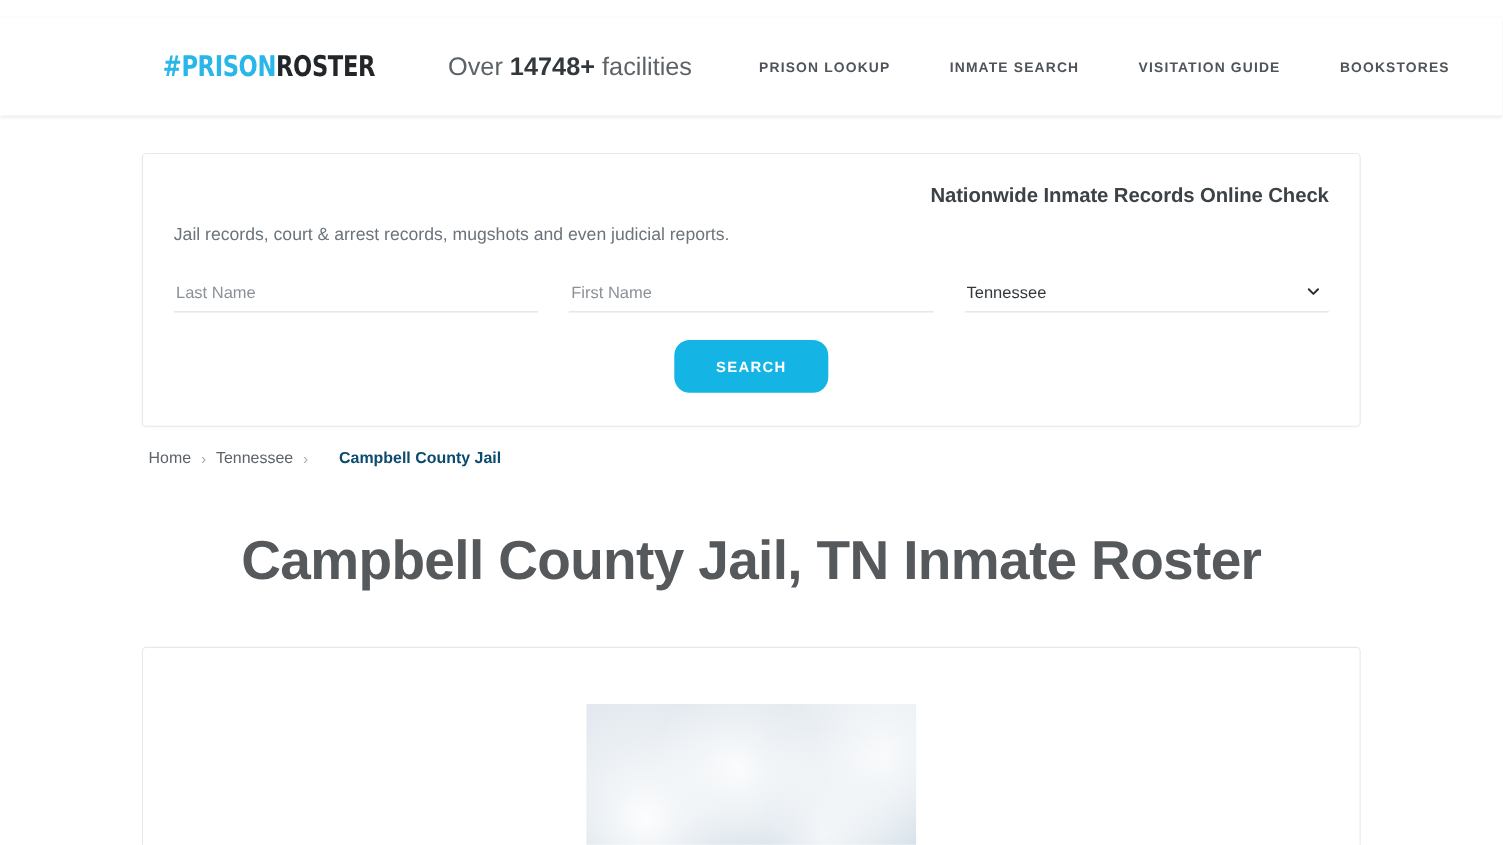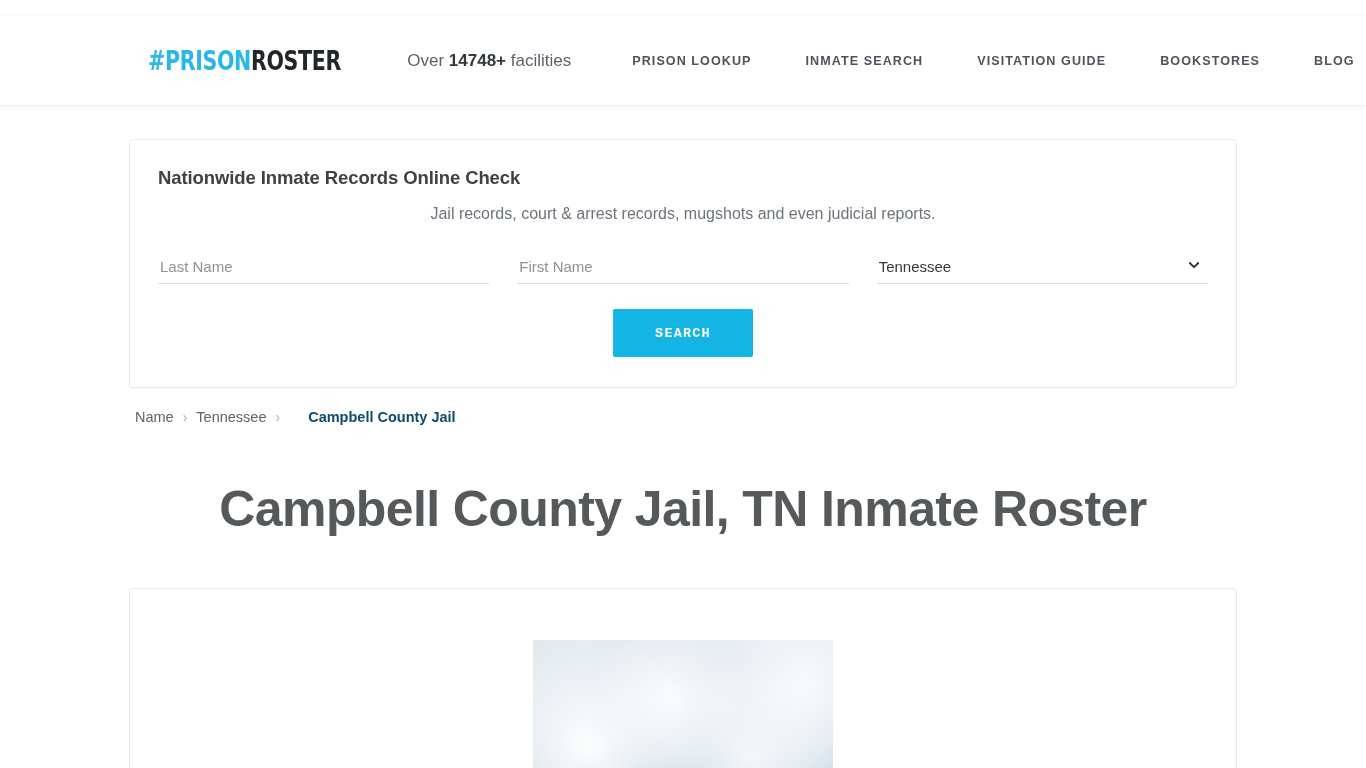--- a/index.html
+++ b/index.html
@@ -39,21 +39,21 @@
     text-decoration: none;
     white-space: nowrap;
     transform: scaleX(0.88);
     transform-origin: left center;
   }
   .brand .b-hash { color: #29b6e8; }
   .brand .b-rest { color: #222629; }
 
   .facilities {
     margin-left: 40px;
-    font-size: 17px;
+    font-size: 23px;
     color: #5b6268;
     white-space: nowrap;
     font-weight: 400;
   }
   .facilities b { color: #33383d; font-weight: 700; }
 
   .main-nav {
     margin-left: 42px;
     display: flex;
     align-items: center;
@@ -84,29 +84,28 @@
   
   .search-card {
     margin-top: 34px;
     border: 1px solid #e6e8ea;
     border-radius: 4px;
     background: #fff;
     box-shadow: 0 1px 2px rgba(0,0,0,0.02);
     padding: 27px 28px 30px 28px;
   }
   .search-title {
-    text-align: left;
+    text-align: right;
     font-size: 18.5px;
     font-weight: 700;
     color: #3d4246;
     margin: 0 0 2px 0;
     letter-spacing: -0.1px;
   }
   .search-sub {
-    text-align: center;
     font-size: 16px;
     color: #6c737a;
     margin: 16px 0 0 0;
     font-weight: 400;
   }
 
   .search-fields {
     display: flex;
     justify-content: space-between;
     margin-top: 31px;
@@ -154,22 +153,22 @@
 
   .search-btn-row {
     display: flex;
     justify-content: center;
     margin-top: 25px;
   }
   .search-btn {
     background: #14b4e4;
     color: #ffffff;
     border: none;
-    border-radius: 2px;
-    font-family: Liberation Mono, monospace;
+    border-radius: 14px;
+    font-family: Liberation Sans, sans-serif;
     font-size: 13.5px;
     font-weight: 700;
     letter-spacing: 1.2px;
     text-transform: uppercase;
     padding: 0 34px;
     height: 48px;
     min-width: 140px;
     cursor: pointer;
   }
 
@@ -288,21 +287,21 @@
           </span>
         </div>
       </div>
 
       <div class="search-btn-row">
         <button class="search-btn" type="button">SEARCH</button>
       </div>
     </section>
 
     <nav class="breadcrumb">
-      <a class="crumb" href="#">Name</a>
+      <a class="crumb" href="#">Home</a>
       <span class="crumb-sep">›</span>
       <a class="crumb" href="#">Tennessee</a>
       <span class="crumb-sep">›</span>
       <span class="crumb current">Campbell County Jail</span>
     </nav>
 
     <div class="title-block">
       <h1 class="page-title">Campbell County Jail, TN Inmate Roster</h1>
     </div>
 

